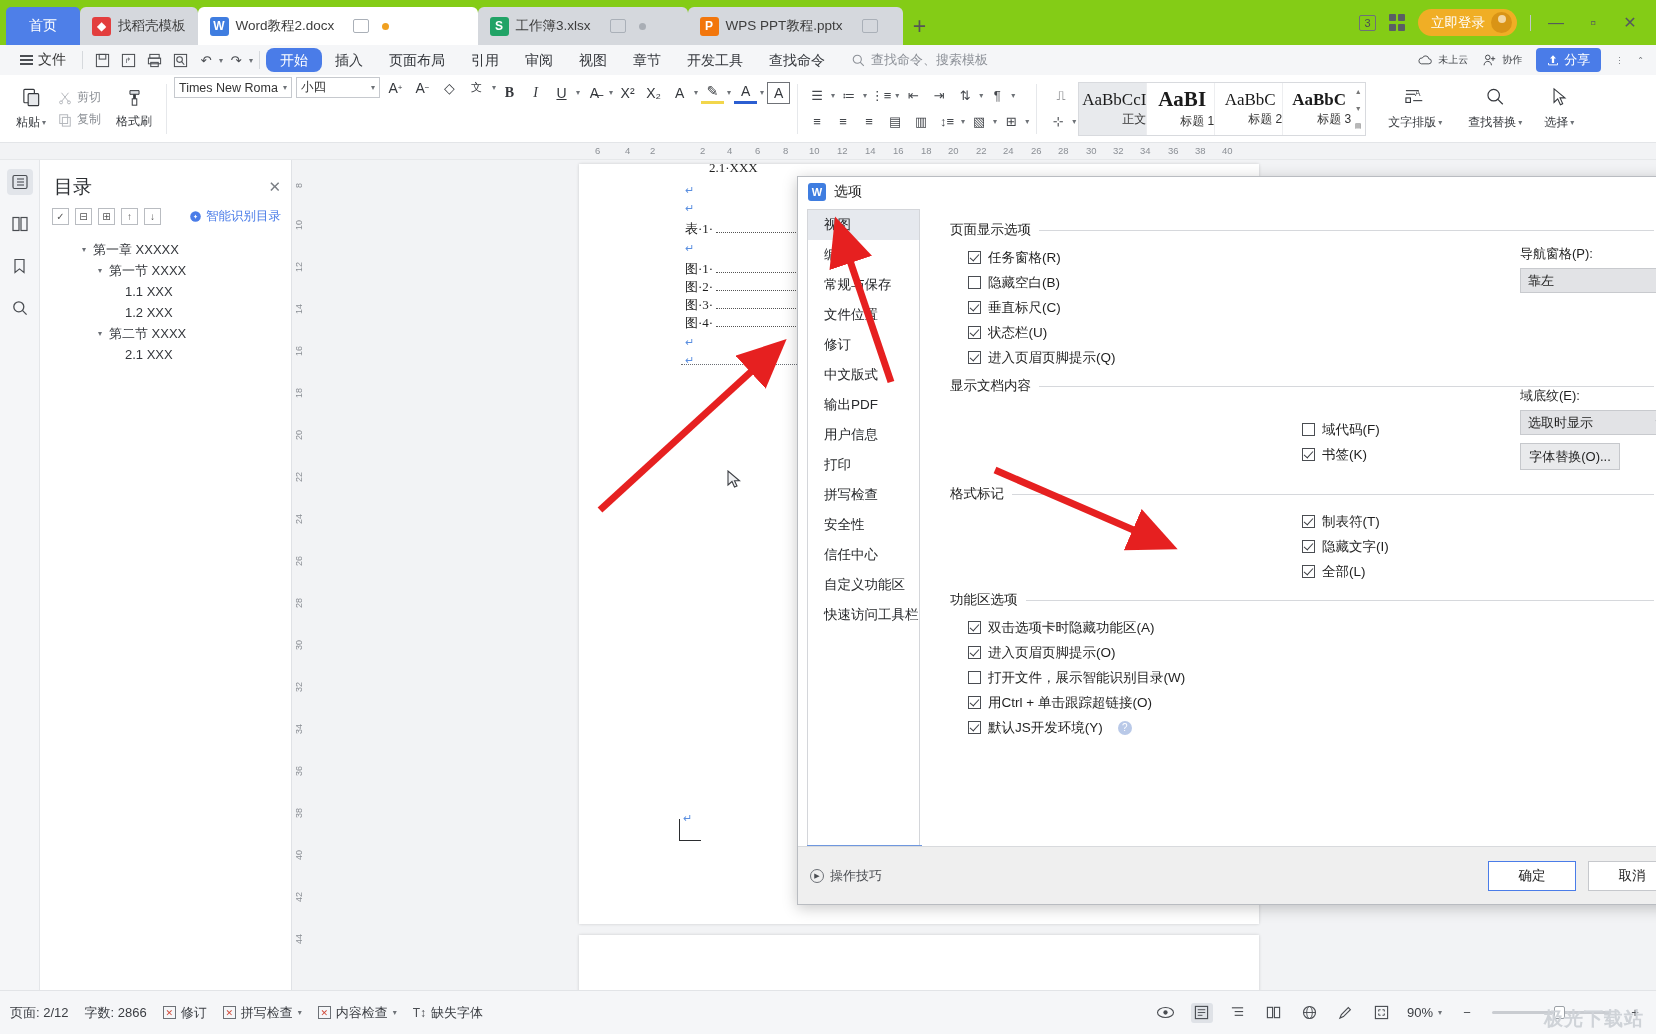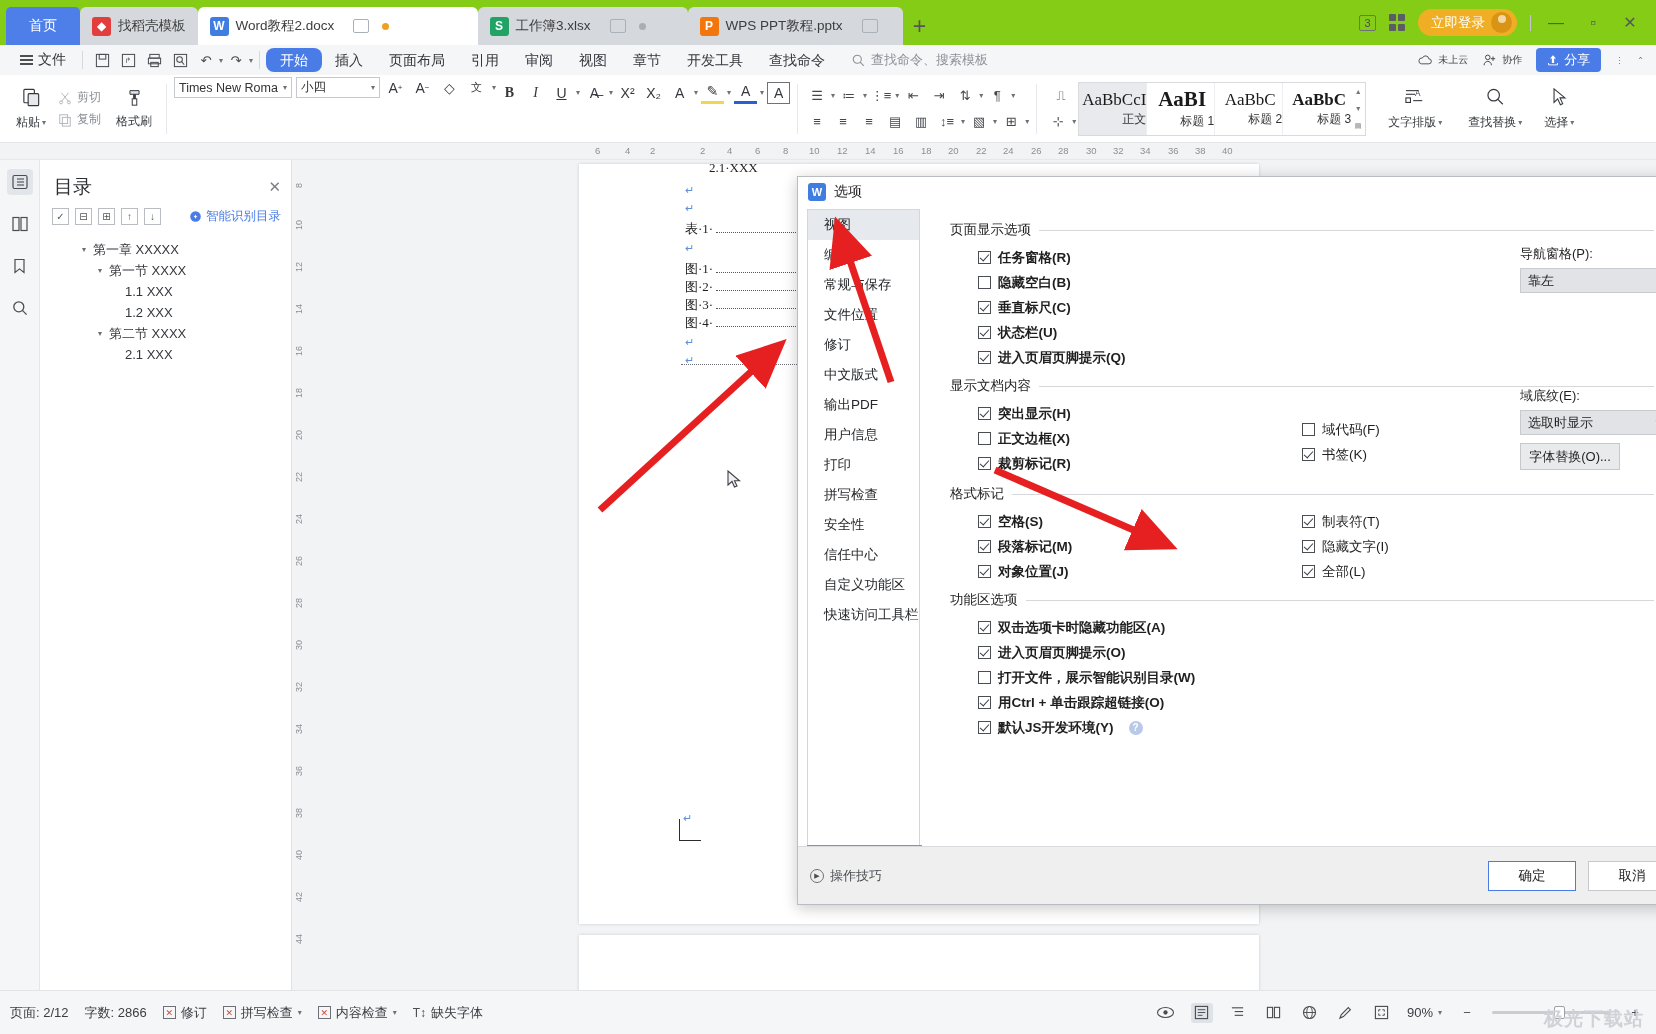--- a/index.html
+++ b/index.html
@@ -157,21 +157,21 @@
      background:#6f97de;}
   #dlgmain { flex:1; padding:12px 0 0 22px; position:relative; }
   .grphead { display:flex; align-items:center; gap:8px; font-size:13.5px; color:#1f1f1f;
      margin-bottom:6px; }
   .grphead .ln { flex:1; height:1px; background:#d6d8dc; margin-right:22px;}
   .ckrow { display:flex; align-items:center; gap:7px; height:25px; font-size:13.5px; color:#1f1f1f;}
   .ck { width:13px;height:13px;border:1.3px solid #4a4d52;background:#fff;flex:none;
      display:flex;align-items:center;justify-content:center;position:relative;}
   .ck.on::after { content:""; position:absolute; left:3.4px; top:0.4px; width:4px; height:8px;
      border:solid #3a3d42; border-width:0 1.4px 1.4px 0; transform:rotate(42deg);}
-  .colA { position:absolute; left:36px;font-weight:bold; }
+  .colA { position:absolute; left:26px; }
   .colB { position:absolute; left:360px; }
   .colC { position:absolute; left:578px; }
   .fieldlbl { font-size:13px; color:#1f1f1f; margin-bottom:5px;}
   .combo { width:152px;height:25px;background:#e2e3e6;border:1px solid #c8cace;
      display:flex; align-items:center; padding:0 7px; font-size:13px; color:#1f1f1f;}
   .combo .cv { margin-left:auto; font-size:8px; color:#3a3d42;}
   .combo.wide { width:150px; }
   .btnlike { width:100px;height:27px;background:#e9eaec;border:1px solid #c6c8cc;
      display:flex;align-items:center;justify-content:center;font-size:13px;color:#1f1f1f;}
   .qmark { width:14px;height:14px;border-radius:50%; background:#b9c9e8; color:#fff;
@@ -750,34 +750,20 @@
 
           </div>
         </div>
       </div>
 
       <div class="grphead" style="margin-left:8px;margin-top:2px">
         <span>显示文档内容</span>
         <span class="ln"></span>
       </div>
       <div style="position:relative;height:80px">
-        <div class="colA" style="top:0">
-          <div class="ckrow">
-              <span class="ck on"></span>
-              <span>突出显示(H)</span>
-            </div>
-          <div class="ckrow">
-              <span class="ck"></span>
-              <span>正文边框(X)</span>
-            </div>
-          <div class="ckrow">
-              <span class="ck on"></span>
-              <span>裁剪标记(R)</span>
-            </div>
-        </div>
         <div class="colB" style="top:16px">
           <div class="ckrow">
               <span class="ck"></span>
               <span>域代码(F)</span>
             </div>
           <div class="ckrow">
               <span class="ck on"></span>
               <span>书签(K)</span>
             </div>
         </div>
@@ -789,34 +775,20 @@
           </div>
           <div class="btnlike" style="margin-top:8px">字体替换(O)...</div>
         </div>
       </div>
 
       <div class="grphead" style="margin-left:8px;margin-top:4px">
         <span>格式标记</span>
         <span class="ln"></span>
       </div>
       <div style="position:relative;height:80px">
-        <div class="colA" style="top:0">
-          <div class="ckrow">
-              <span class="ck on"></span>
-              <span>空格(S)</span>
-            </div>
-          <div class="ckrow">
-              <span class="ck on"></span>
-              <span>段落标记(M)</span>
-            </div>
-          <div class="ckrow">
-              <span class="ck on"></span>
-              <span>对象位置(J)</span>
-            </div>
-        </div>
         <div class="colB" style="top:0">
           <div class="ckrow">
               <span class="ck on"></span>
               <span>制表符(T)</span>
             </div>
           <div class="ckrow">
               <span class="ck on"></span>
               <span>隐藏文字(I)</span>
             </div>
           <div class="ckrow">

